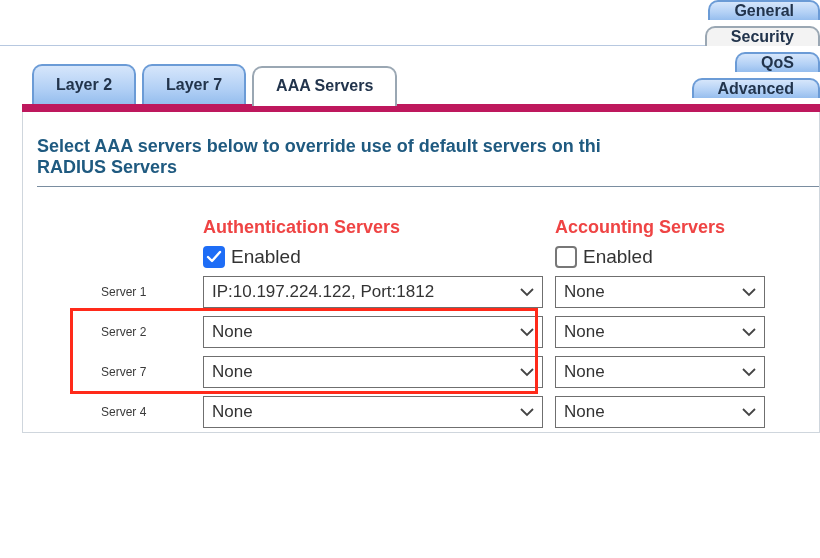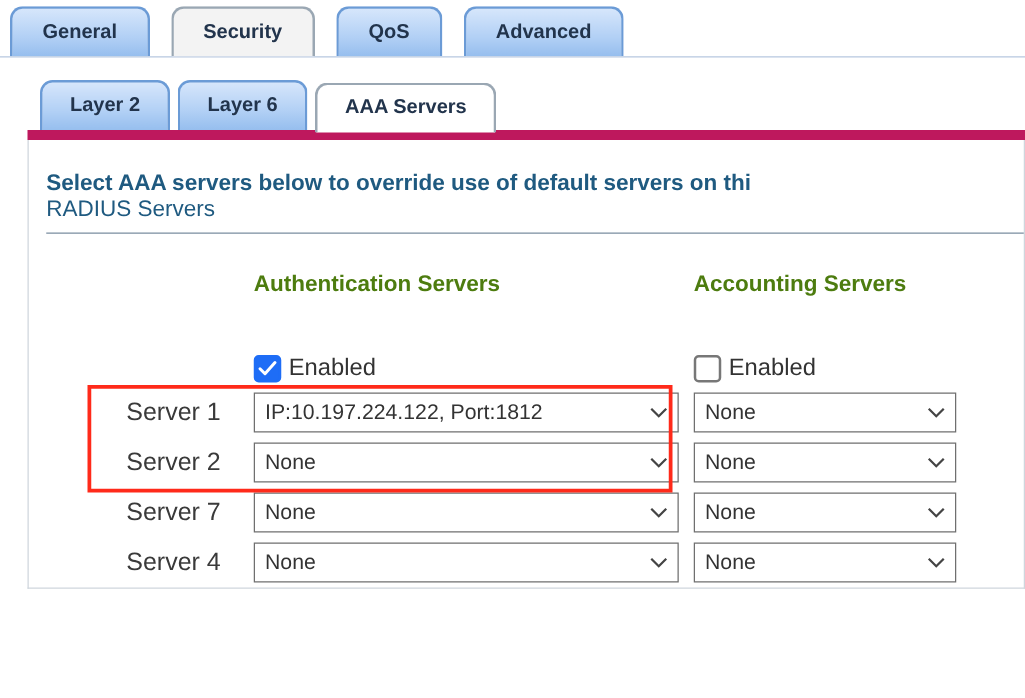--- a/index.html
+++ b/index.html
@@ -14,21 +14,22 @@
     overflow: hidden;
   }
 
   
   .top-tabs {
     display: flex;
     align-items: flex-end;
     height: 46px;
     border-bottom: 1px solid #b7c8e0;
     padding-left: 8px;
-    gap: 17px;
+    gap: 6px;
+    flex-direction: column;
   }
   .top-tab {
     height: 40px;
     padding: 0 24px;
     display: flex;
     align-items: center;
     border: 2px solid #6b9bd6;
     border-bottom: none;
     border-radius: 10px 10px 0 0;
     background: linear-gradient(to bottom, #d6e6fb 0%, #b2d0f5 60%, #96beee 100%);
@@ -82,21 +83,21 @@
   }
 
   .instruction {
     color: #1f5a80;
     font-weight: bold;
     font-size: 18px;
     white-space: nowrap;
   }
   .section-title {
     color: #1f5a80;
-    font-weight: normal;
+    font-weight: bold;
     font-size: 18px;
     margin-bottom: 8px;
   }
   .hr {
     border: none;
     border-top: 1px solid #7a8da0;
     margin: 4px 0 26px 0;
   }
 
   
@@ -104,39 +105,38 @@
     border-collapse: separate;
     border-spacing: 0;
   }
   .tbl td {
     padding: 4px 6px;
     vertical-align: middle;
   }
   .srv-label {
     width: 160px;
     padding-left: 64px !important;
-    font-size: 20px;
+    font-size: 12px;
     color: #3a3a3a;
     white-space: nowrap;
   }
   .col-head {
-    color: #4d7c0f;
+    color: #ef4444;
     font-weight: bold;
     font-size: 18px;
     padding-bottom: 4px !important;
     white-space: nowrap;
   }
   .col-auth { width: 352px; }
   .col-acct { width: 230px; }
 
   .chk-wrap {
     display: flex;
     align-items: flex-start;
     gap: 6px;
-    margin-top: 38px;
   }
   .chk {
     width: 22px;
     height: 22px;
     border: 2px solid #777;
     border-radius: 4px;
     background: #fff;
     display: inline-flex;
     align-items: center;
     justify-content: center;
@@ -190,21 +190,21 @@
     <div class="top-tab">General</div>
     <div class="top-tab active">Security</div>
     <div class="top-tab">QoS</div>
     <div class="top-tab">Advanced</div>
   </div>
 
   <div class="inner-area">
 
     <div class="sub-tabs">
       <div class="sub-tab">Layer 2</div>
-      <div class="sub-tab">Layer 6</div>
+      <div class="sub-tab">Layer 7</div>
       <div class="sub-tab active">AAA Servers</div>
     </div>
 
     <div class="panel">
 
       <div class="instruction">Select AAA servers below to override use of default servers on thi</div>
 
       <div class="section-title">RADIUS Servers</div>
       <hr class="hr">
 

